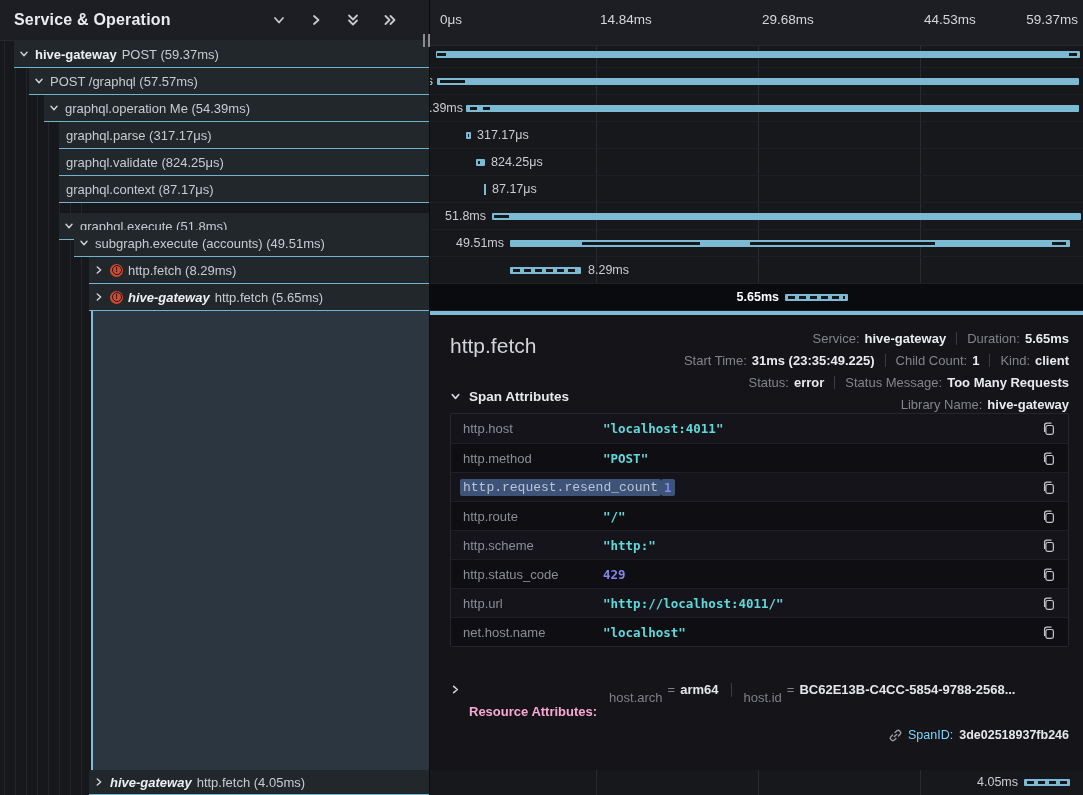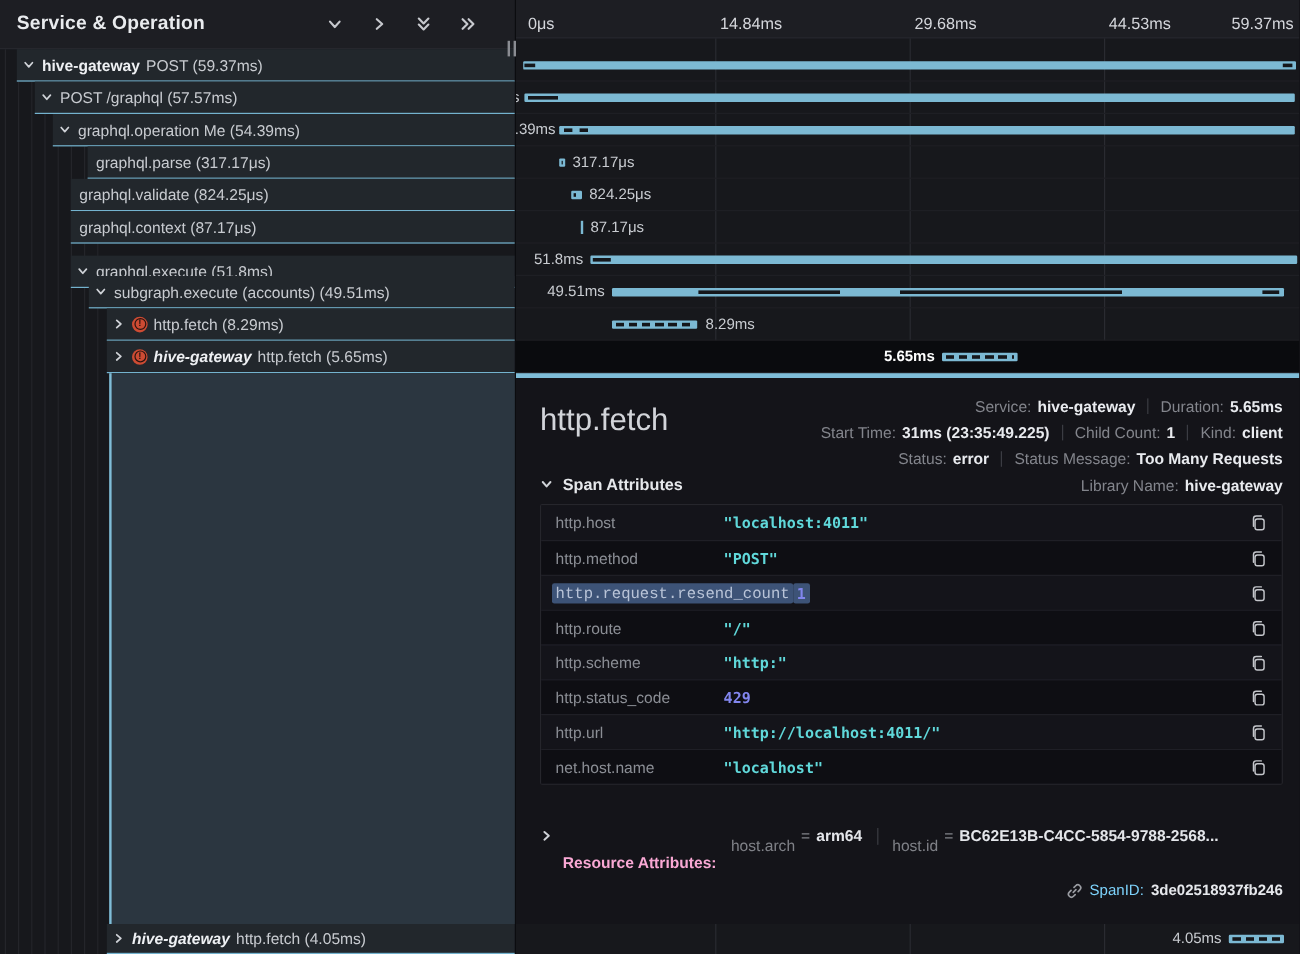--- a/index.html
+++ b/index.html
@@ -50,21 +50,21 @@
   .tree-detail-spacer {
     position:absolute; left:91px; top:311px; width:339px; height:459px;
     background:#2b3640; border-left:2px solid #7fbdd8; z-index:2;
   }
   
   .right {
     position:absolute; left:430px; top:0; width:653px; height:795px;
     background:#17181c; overflow:hidden;
   }
   .time-header {
-    position:absolute; left:0; top:0; width:100%; height:32px;
+    position:absolute; left:0; top:0; width:100%; height:46px;
     background:#1d1e23; border-bottom:1px solid #26272d; z-index:2;
   }
   .tick { position:absolute; top:12px; font-size:13.5px; font-weight:500; color:#d4d6db; }
   .gridline { position:absolute; top:0; bottom:0; width:1px; background:#2a2b31; z-index:1; }
   .brow {
     position:absolute; left:0; width:100%; height:27px;
     border-bottom:1px solid #1e1f24; z-index:2;
   }
   .brow.selected-bg { background:#0a0b0e; }
   .bar {
@@ -77,21 +77,21 @@
   }
   .bar.tick-bar { top:8px; height:11px; width:2px; border-radius:0; }
   .blabel { position:absolute; top:0; line-height:27px; font-size:12.5px; color:#c9ccd1; white-space:pre; }
   .blabel.bold { font-weight:700; color:#fefefe; }
   .detail-divider { position:absolute; left:0; top:311px; width:100%; height:4px; background:#7fbdd8; z-index:4; }
   
   .detail {
     position:absolute; left:0; top:315px; width:100%; height:455px;
     background:#141419; z-index:4; padding:12px 14px 0 20px;
   }
-  .d-title { font-size:26px; font-weight:400; color:#d2d4d9; margin-top:7px; }
+  .d-title { font-size:21px; font-weight:400; color:#d2d4d9; margin-top:7px; }
   .d-meta { position:absolute; top:12px; right:14px; text-align:right; font-size:13px; }
   .mline { height:22px; display:flex; justify-content:flex-end; align-items:center; }
   .mlabel { color:#83858c; }
   .mvalue { color:#e9ebef; font-weight:700; margin-left:5px; }
   .msep { width:1px; height:13px; background:#3b3c43; margin:0 10px; }
   .sa-head { margin-top:31px; display:flex; align-items:center; gap:8px; cursor:pointer; }
   .sa-head .chev-sm, .ra-row .chev-sm { width:11px; height:11px; display:inline-flex; }
   .chev-sm svg { stroke:#cfd2d7; fill:none; stroke-width:1.8; stroke-linecap:round; stroke-linejoin:round; }
   .sa-head span { font-size:13.5px; font-weight:700; color:#e6e8eb; }
   .sa-table { margin-top:9px; border:1px solid #26262c; background:#1b1b21; border-radius:2px; }
@@ -183,21 +183,21 @@
       <span class="sname">POST /graphql (57.57ms)</span>
     </div>
     <div class="trow" style="top:95px;left:44px">
       <span class="chev">
           <svg viewBox="0 0 14 14">
             <polyline points="3.5,5 7,9 10.5,5"></polyline>
           </svg>
         </span>
       <span class="sname">graphql.operation Me (54.39ms)</span>
     </div>
-    <div class="trow" style="top:122px;left:73px">
+    <div class="trow" style="top:122px;left:59px">
       <span class="nochev"></span>
       <span class="sname">graphql.parse (317.17μs)</span>
     </div>
     <div class="trow" style="top:149px;left:59px">
       <span class="nochev"></span>
       <span class="sname">graphql.validate (824.25μs)</span>
     </div>
     <div class="trow" style="top:176px;left:59px">
       <span class="nochev"></span>
       <span class="sname">graphql.context (87.17μs)</span>

